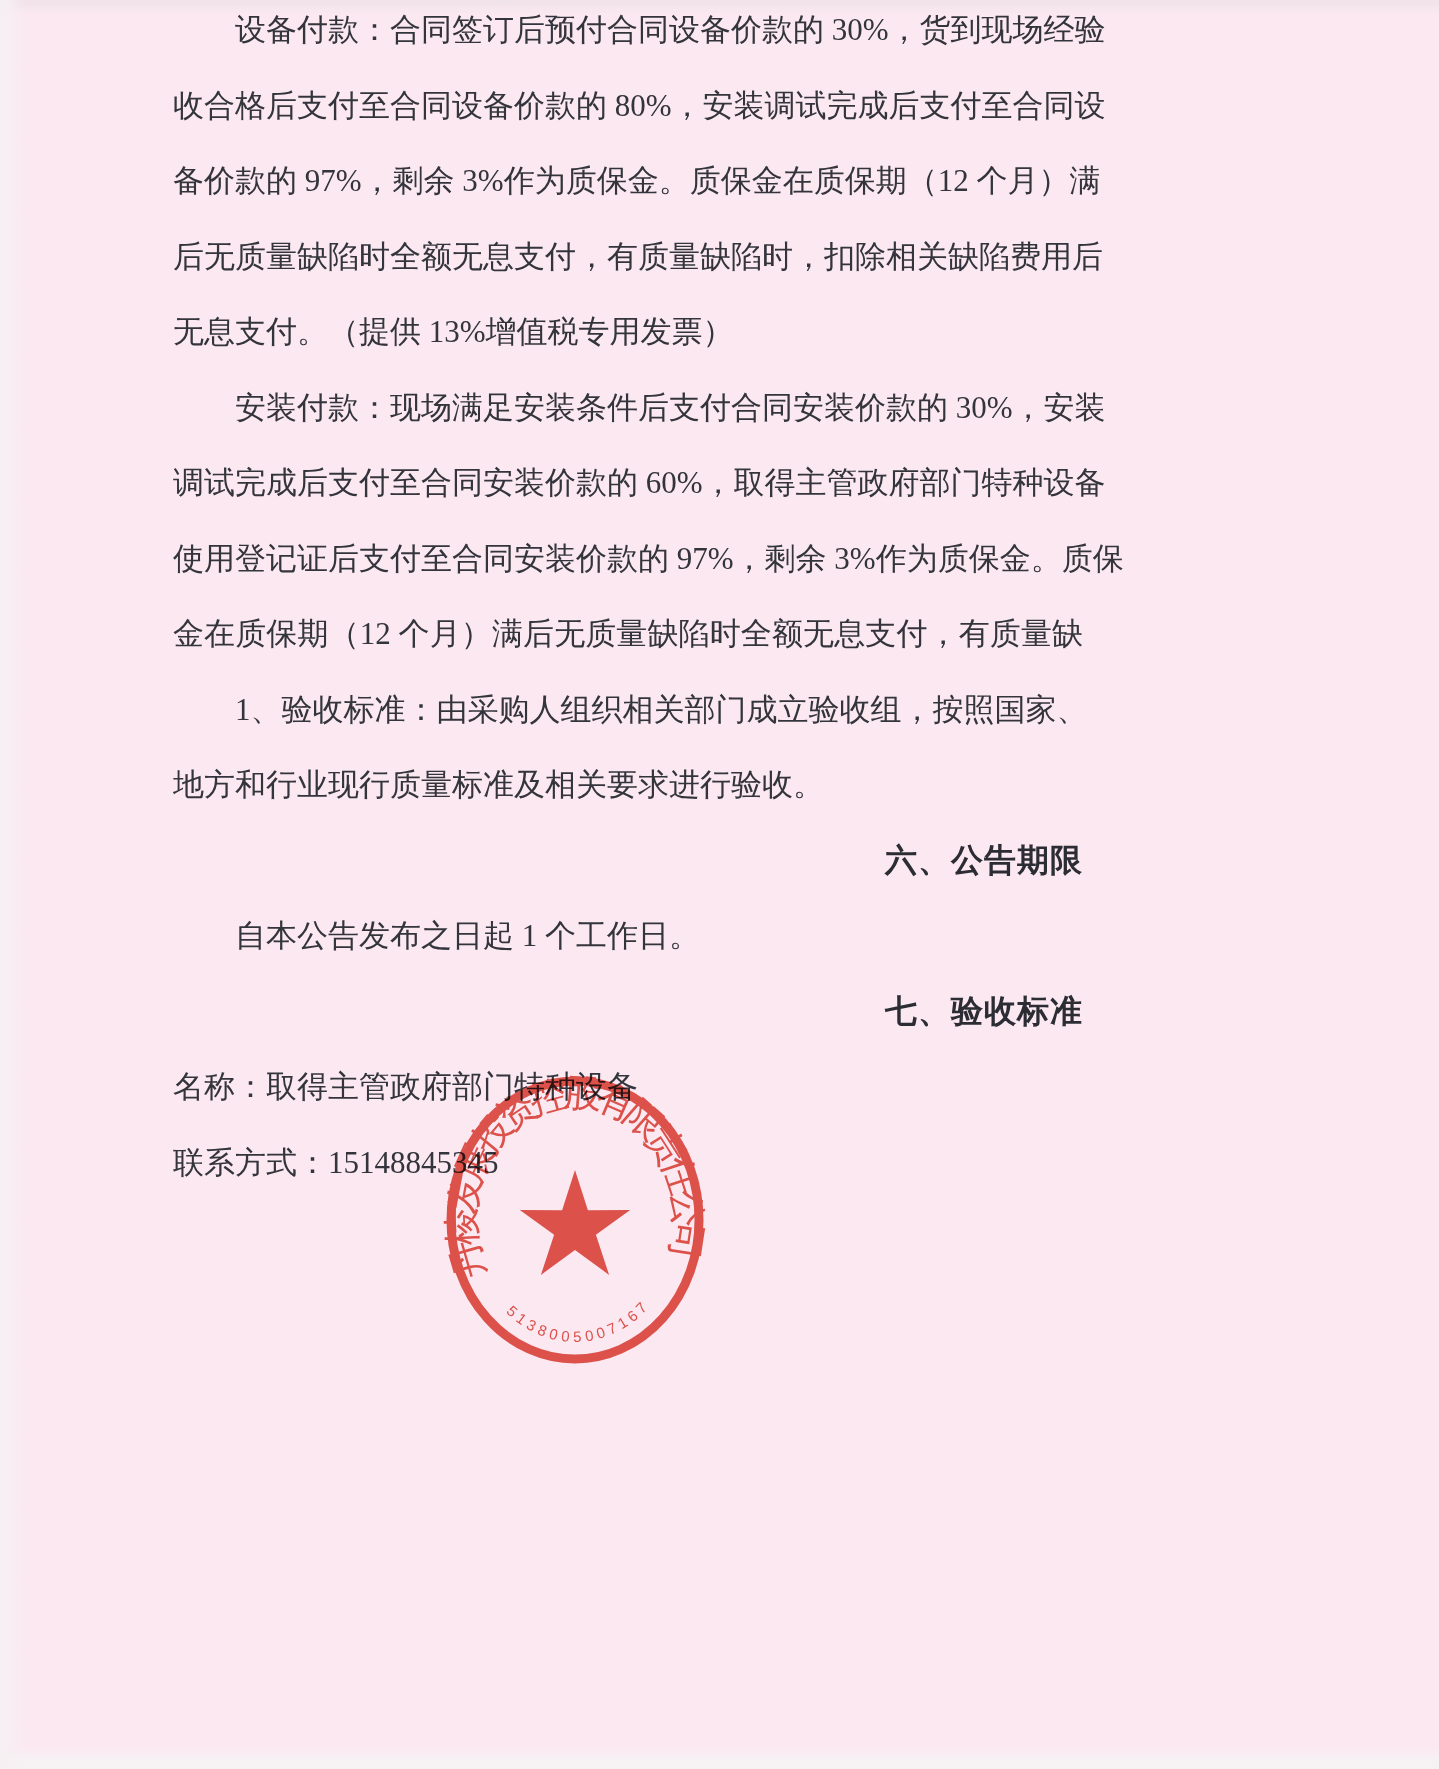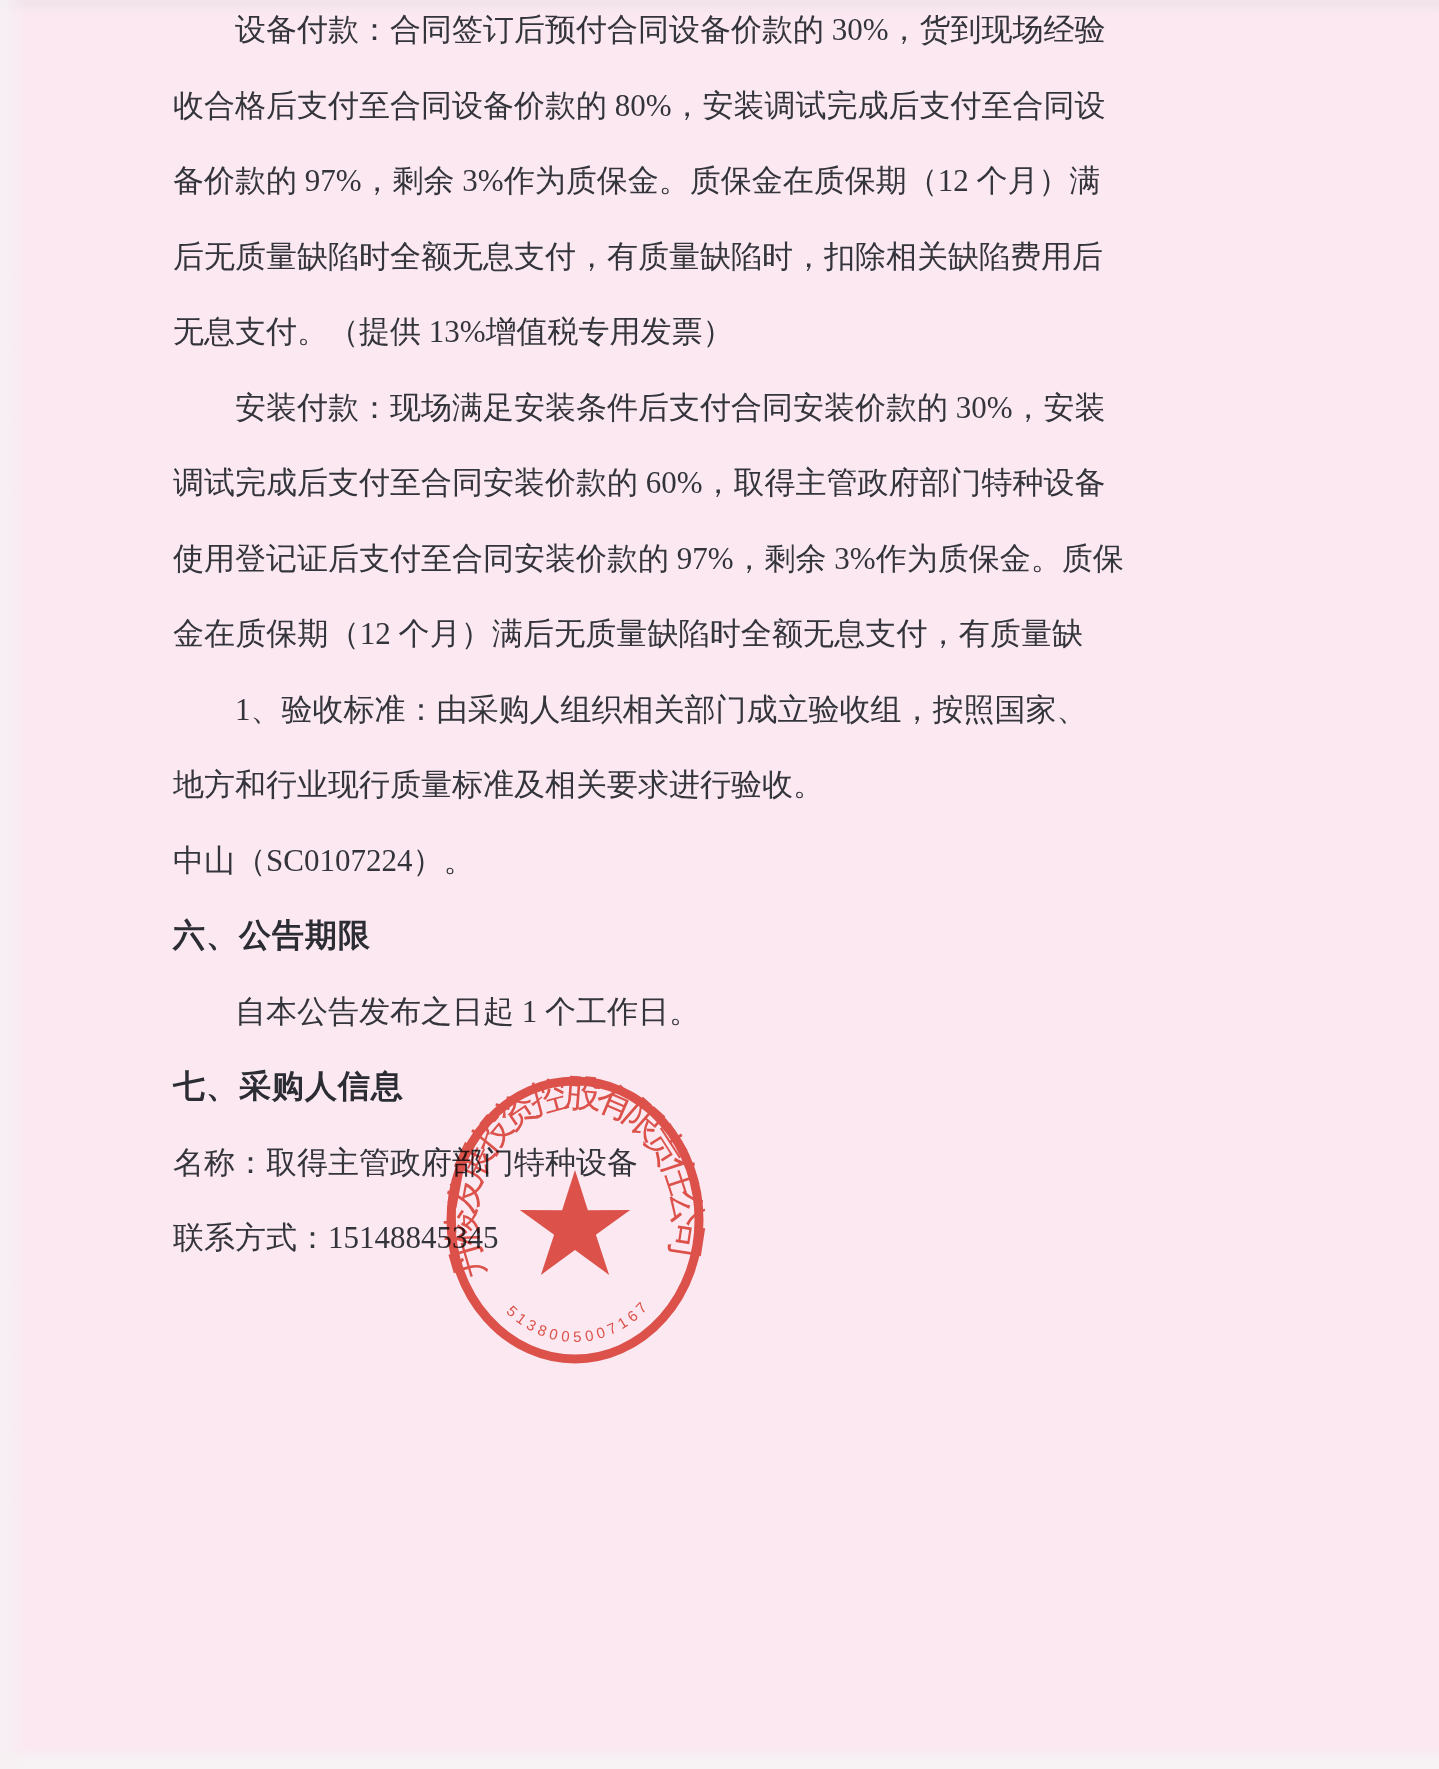--- a/index.html
+++ b/index.html
@@ -22,21 +22,21 @@
     color:#34353c;
   }
   .line{
     height:75.5px;line-height:75.5px;font-size:31px;
     white-space:nowrap;text-align:left;
   }
   .fill{ text-align:justify;text-align-last:justify; }
   .indent{ text-indent:62px; }
   .heading, .h-inline{
     font-family:"Liberation Sans","DejaVu Sans",sans-serif;
-    font-weight:700;font-size:32px;letter-spacing:1px;color:#2c2d34;
+    font-weight:700;font-size:32px;letter-spacing:1px;color:#2c2d34;text-align:right;
   }
   .seal{
     position:absolute;left:395px;top:1040px;width:360px;height:360px;
     mix-blend-mode:multiply;opacity:.82;
   }
   .seal text{
     font-family:"Liberation Sans","DejaVu Sans",sans-serif;
     fill:#d93528;
   }
 </style>
@@ -53,26 +53,25 @@
   <div class="line">无息支付。（提供 13%增值税专用发票）</div>
 
   <div class="line fill indent">安装付款：现场满足安装条件后支付合同安装价款的 30%，安装</div>
   <div class="line fill">调试完成后支付至合同安装价款的 60%，取得主管政府部门特种设备</div>
   <div class="line fill">使用登记证后支付至合同安装价款的 97%，剩余 3%作为质保金。质保</div>
   <div class="line fill">金在质保期（12 个月）满后无质量缺陷时全额无息支付，有质量缺</div>
 
   <div class="line fill indent">1、验收标准：由采购人组织相关部门成立验收组，按照国家、</div>
   <div class="line">地方和行业现行质量标准及相关要求进行验收。</div>
 
-  <div class="line">中山（SC0107224）。</div>
 
   <div class="line heading">六、公告期限</div>
   <div class="line indent">自本公告发布之日起 1 个工作日。</div>
 
-  <div class="line heading">七、采购人信息</div>
+  <div class="line heading">七、验收标准</div>
   <div class="line">名称：取得主管政府部门特种设备</div>
   <div class="line">联系方式：15148845345</div>
 </div>
 
 <svg class="seal" viewBox="0 0 360 360" xmlns="http://www.w3.org/2000/svg">
   <g>
     <ellipse cx="180" cy="180" rx="124" ry="139" fill="none" stroke="#d93528" stroke-width="9"></ellipse>
     <path id="sealArcTop" d="M 91.7 233.5 A 100 114 0 1 1 268.3 233.5" fill="none"></path>
     <text font-size="38">
       <textPath href="#sealArcTop" startOffset="0" textLength="430" lengthAdjust="spacing">丹棱发展投资控股有限责任公司</textPath>

